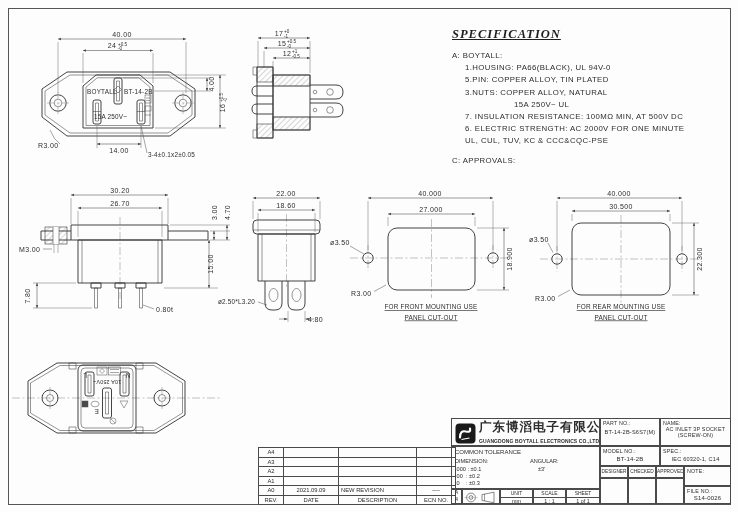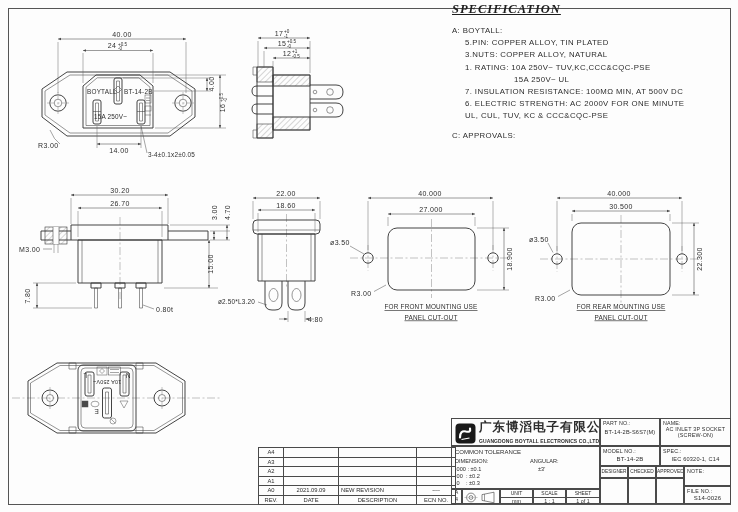--- a/index.html
+++ b/index.html
@@ -15,21 +15,21 @@
   .u{text-decoration:underline;}
   .ol{fill:none;stroke:#3a3a3a;stroke-width:.95;stroke-linejoin:round;}
   .ol2{fill:none;stroke:#3f3f3f;stroke-width:.55;stroke-linejoin:round;}
   .dim{stroke:#4a4a4a;stroke-width:.55;fill:none;marker-start:url(#ar);marker-end:url(#ar);}
   .dimh{stroke:#4a4a4a;stroke-width:.55;fill:none;marker-end:url(#ar);}
   .ext{stroke:#5a5a5a;stroke-width:.45;}
   .lead{stroke:#4a4a4a;stroke-width:.5;fill:none;}
   .cl{stroke:#9b9b9b;stroke-width:.6;stroke-dasharray:8 2.5 2 2.5;fill:none;}
   .hat{fill:url(#hatch);stroke:#3a3a3a;stroke-width:.6;}
   
-  #specblock{left:452px;top:2px;width:278px;}
+  #specblock{left:452px;top:27px;width:278px;}
   .spec-title{font-family:"Liberation Serif",serif;font-style:italic;font-weight:bold;
       font-size:12.5px;letter-spacing:1px;text-decoration:underline;margin-bottom:8px;color:#1e1e1e;}
   .spec-line{font-size:7.8px;letter-spacing:.4px;line-height:12.2px;white-space:pre;}
   .spec-head{margin-top:7px;}
   .ind1{padding-left:13px;}
   .ind2{padding-left:62px;}
   
   #revtable{left:258px;top:447px;border-collapse:collapse;table-layout:fixed;}
   #revtable td{border:1px solid #4a4a4a;font-size:5.8px;height:8.5px;padding:0 2px;
       text-align:center;overflow:hidden;white-space:nowrap;}
@@ -389,23 +389,23 @@
       </g>
   <g transform="rotate(180 95 34)">
         <text x="95" y="36.5" text-anchor="middle" style="font-size:5.4px;fill:#2d2d2d;letter-spacing:.2px;">10A 250V~</text>
       </g>
 </svg>
 </div>
 
 <div id="specblock" class="abs">
   <div class="spec-title">SPECIFICATION</div>
   <div class="spec-line">A: BOYTALL:</div>
+  <div class="spec-line ind1">1.HOUSING: PA66(BLACK), UL 94V-0</div>
   <div class="spec-line ind1">5.PIN: COPPER ALLOY, TIN PLATED</div>
   <div class="spec-line ind1">3.NUTS: COPPER ALLOY, NATURAL</div>
-  <div class="spec-line ind1">1. RATING: 10A 250V~ TUV,KC,CCC&amp;CQC-PSE</div>
   <div class="spec-line ind2">15A 250V~ UL</div>
   <div class="spec-line ind1">7. INSULATION RESISTANCE: 100MΩ MIN, AT 500V DC</div>
   <div class="spec-line ind1">6. ELECTRIC STRENGTH: AC 2000V FOR ONE MINUTE</div>
   <div class="spec-line ind1">UL, CUL, TUV, KC &amp; CCC&amp;CQC-PSE</div>
   <div class="spec-line spec-head">C: APPROVALS:</div>
 </div>
 
 <table id="revtable" class="abs">
   <colgroup>
       <col style="width:25px">

